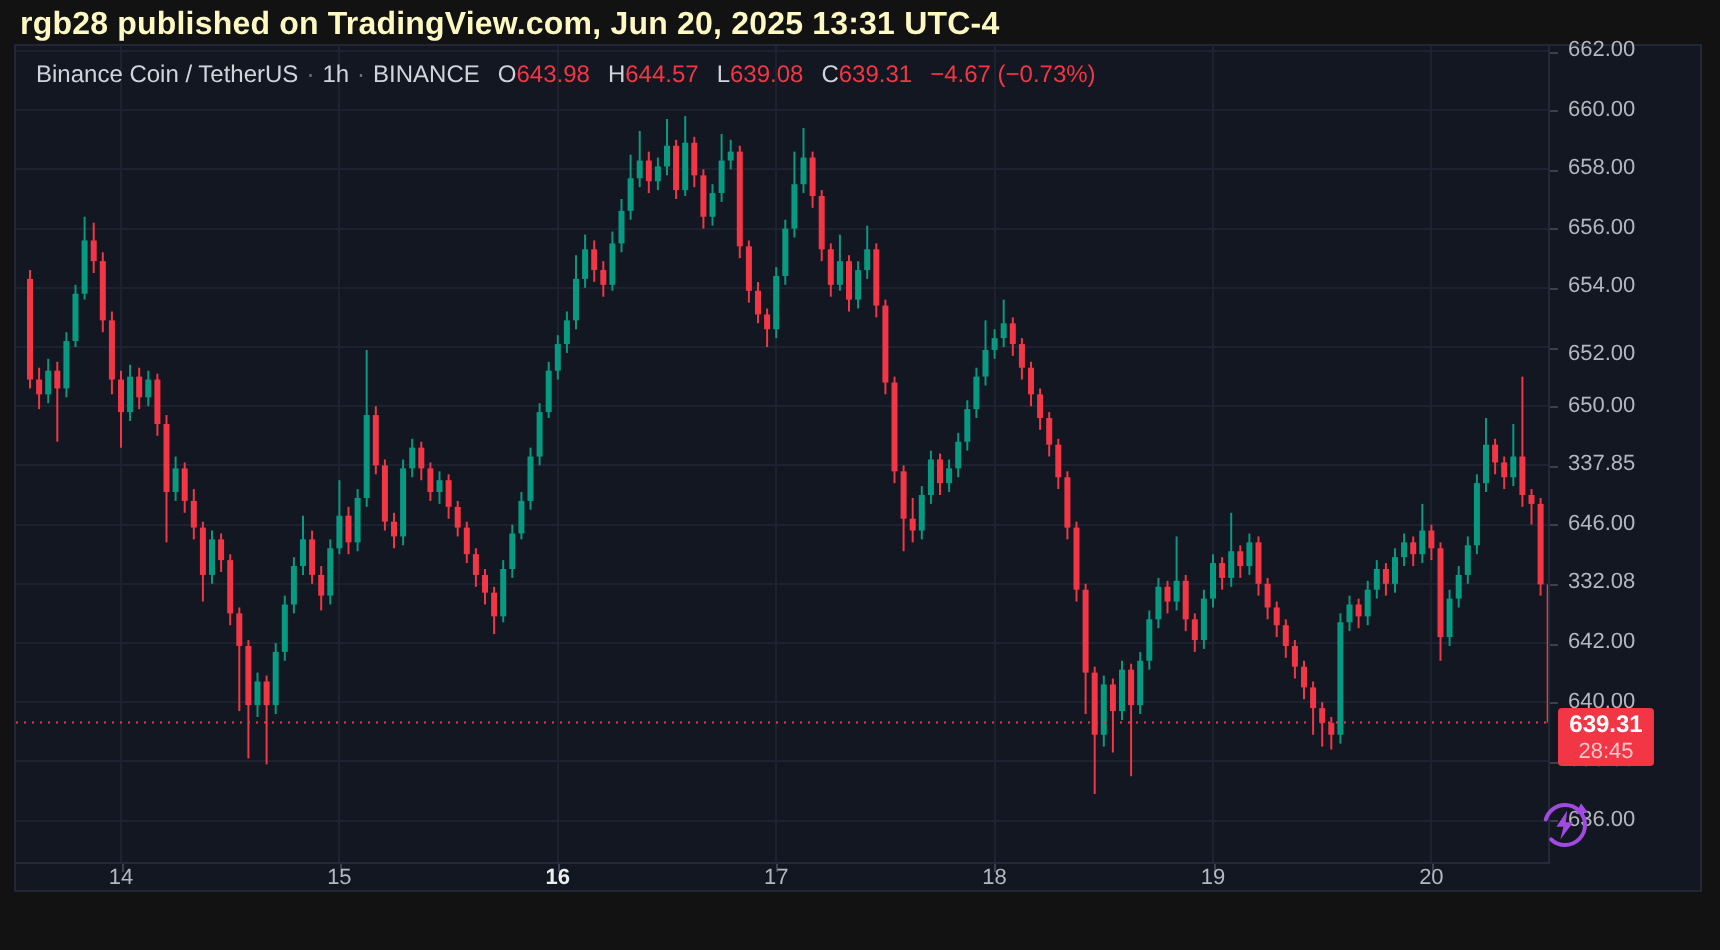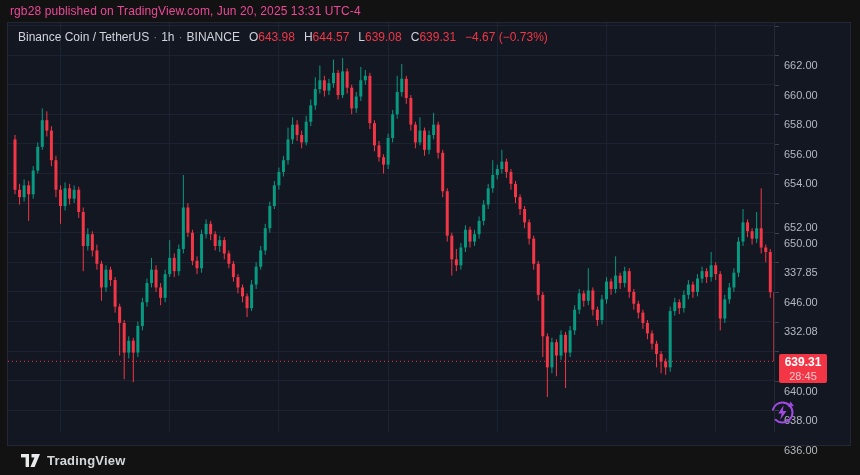--- a/index.html
+++ b/index.html
@@ -1,34 +1,34 @@
 <!DOCTYPE html>
 <html><head>
 <meta charset="utf-8">
 <style>
   html,body{margin:0;padding:0;background:#121212;}
   .page{position:relative;width:860px;height:475px;background:#121212;overflow:hidden;
         font-family:"Liberation Sans",sans-serif;-webkit-font-smoothing:antialiased;}
   
   .top-bar{position:absolute;left:0;top:0;width:100%;height:22px;}
-  .top-bar span{position:absolute;left:10px;top:4px;font-size:12px;font-weight:400;color:#ec4899;letter-spacing:.1px;}
+  .top-bar span{position:absolute;left:10px;top:4px;font-size:16px;font-weight:700;color:#fef9c3;letter-spacing:.1px;}
   
   .chart-widget{position:absolute;left:7px;top:22px;width:844px;height:424px;background:#131722;
                 border:1px solid #222635;box-sizing:border-box;}
   .pane{position:absolute;left:0;top:0;width:766px;height:409px;}
   .pane svg{position:absolute;left:0;top:0;}
   .legend{position:absolute;left:10px;top:7px;font-size:12px;color:#d1d4dc;white-space:nowrap;z-index:5;}
   .legend .sep{margin:0 4px;color:#787b86;}
   .legend .grp{margin-left:9px;}
   .legend .k{color:#d1d4dc;}
   .legend .v{color:#f23645;text-align:right;}
   .legend .chg{margin-left:9px;color:#f23645;text-align:right;}
   
   .price-axis{position:absolute;left:766px;top:0;right:0;height:409px;border-left:1px solid #242938;}
-  .price-tick{position:absolute;left:9px;font-size:11px;color:#b4b7c0;line-height:13px;margin-top:40px;}
+  .price-tick{position:absolute;left:9px;font-size:11px;color:#b4b7c0;line-height:13px;}
   .price-tickmark{position:absolute;left:0;width:4px;height:1px;background:#3a4052;}
   .price-label-box{position:absolute;left:4px;width:48px;height:29px;background:#f23645;border-radius:2px;
                    text-align:center;z-index:6;}
   .price-label-box .pv{font-size:12px;font-weight:700;color:#ffffff;line-height:15px;margin-top:1px;}
   .price-label-box .cd{font-size:11px;color:#ffc6cc;line-height:12px;}
   
   .time-axis{position:absolute;left:0;bottom:0;width:766px;height:13px;border-top:1px solid #242938;}
   .time-tick{position:absolute;top:1px;transform:translateX(-50%);font-size:11px;color:#b4b7c0;line-height:12px;}
   .time-tick.bold{color:#eceef2;font-weight:700;}
   .time-tickmark{position:absolute;top:0;width:1px;height:4px;background:#3a4052;}
@@ -424,54 +424,60 @@
         <div class="price-tick" style="top: -4px;">662.00</div>
         <div class="price-tickmark" style="top: 32.1px;"></div>
         <div class="price-tick" style="top: 25.6px;">660.00</div>
         <div class="price-tickmark" style="top: 61.7px;"></div>
         <div class="price-tick" style="top: 55.2px;">658.00</div>
         <div class="price-tickmark" style="top: 91.3px;"></div>
         <div class="price-tick" style="top: 84.8px;">656.00</div>
         <div class="price-tickmark" style="top: 120.9px;"></div>
         <div class="price-tick" style="top: 114.4px;">654.00</div>
         <div class="price-tickmark" style="top: 150.5px;"></div>
-        <div class="price-tick" style="top: 158px; text-align: center;">652.00</div>
+        <div class="price-tick" style="top: 148px; text-align: center;">652.00</div>
         <div class="price-tickmark" style="top: 180.1px;"></div>
         <div class="price-tick" style="top: 173.6px;">650.00</div>
         <div class="price-tickmark" style="top: 209.7px;"></div>
         <div class="price-tick" style="top: 203.2px;">337.85</div>
         <div class="price-tickmark" style="top: 239.3px;"></div>
         <div class="price-tick" style="top: 232.8px;">646.00</div>
         <div class="price-tickmark" style="top: 268.9px;"></div>
         <div class="price-tick" style="top: 262.4px;">332.08</div>
         <div class="price-tickmark" style="top: 298.5px;"></div>
         <div class="price-tick" style="top: 292px;">642.00</div>
         <div class="price-tickmark" style="top: 328.1px;"></div>
         <div class="price-tick" style="top: 321.6px;">640.00</div>
         <div class="price-tickmark" style="top: 357.7px;"></div>
         <div class="price-tick" style="top: 351.2px;">638.00</div>
         <div class="price-tickmark" style="top: 387.3px;"></div>
         <div class="price-tick" style="top: 380.8px;">636.00</div>
       </div>
 
+    <div class="time-axis">
+        <div class="time-tickmark" style="left: 52.5px;"></div>
+        <div class="time-tick" style="left: 52.5px;">14</div>
+        <div class="time-tickmark" style="left: 161.7px;"></div>
+        <div class="time-tick" style="left: 161.7px;">15</div>
+        <div class="time-tickmark" style="left: 270.9px;"></div>
+        <div class="time-tick bold" style="left: 270.9px;">16</div>
+        <div class="time-tickmark" style="left: 380.1px;"></div>
+        <div class="time-tick" style="left: 380.1px;">17</div>
+        <div class="time-tickmark" style="left: 489.3px;"></div>
+        <div class="time-tick" style="left: 489.3px;">18</div>
+        <div class="time-tickmark" style="left: 598.5px;"></div>
+        <div class="time-tick" style="left: 598.5px;">19</div>
+        <div class="time-tickmark" style="left: 707.7px;"></div>
+        <div class="time-tick" style="left: 707.7px;">20</div>
+      </div>
 
     <div class="boost">
       <svg width="27" height="27" viewBox="0 0 27 27">
         <circle cx="13.5" cy="13.5" r="10" fill="none" stroke="#a14ae0" stroke-width="2" stroke-dasharray="52 10.8" stroke-dashoffset="-34" stroke-linecap="round"></circle>
         <polygon points="21.5,2.6 24.9,7.1 18.9,7.9" fill="#a14ae0"></polygon>
         <polygon points="14.6,6.2 9.2,14.4 12.7,14.4 11.2,20.8 17.6,12.1 13.9,12.1" fill="#a14ae0"></polygon>
       </svg>
     </div>
 
   </div>
 
-  <div class="footer">
-    <span style="display:inline-flex;">
-      <svg width="19" height="13" viewBox="0 0 19 13">
-        <rect x="0" y="0" width="8" height="3.4" fill="#e9eaec"></rect>
-        <rect x="4.6" y="0" width="3.4" height="13" fill="#e9eaec"></rect>
-        <polygon points="10.5,0 19,0 13.6,13 9.4,13 13.5,3.4 10.5,3.4" fill="#e9eaec"></polygon>
-      </svg>
-    </span>
-    <span class="brand">TradingView</span>
-  </div>
 
 </div>
 
 </body></html>

